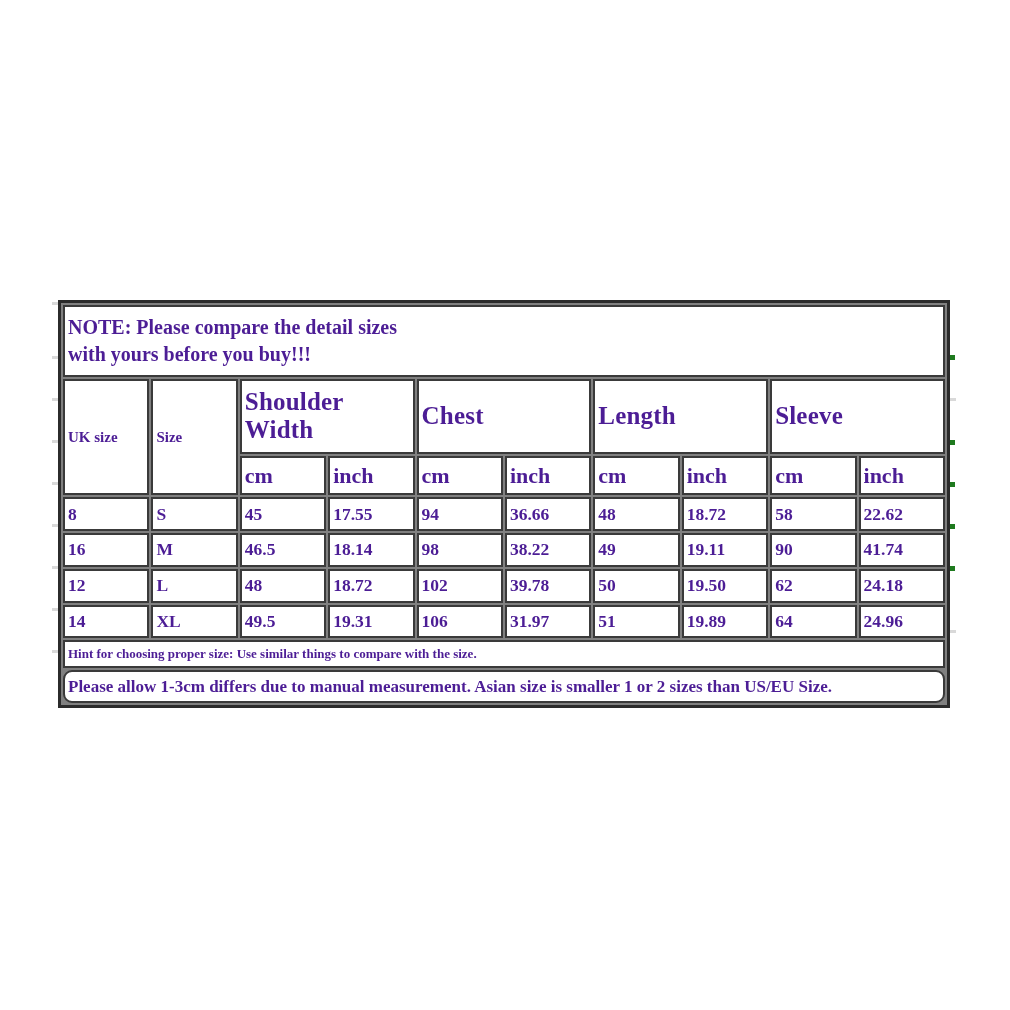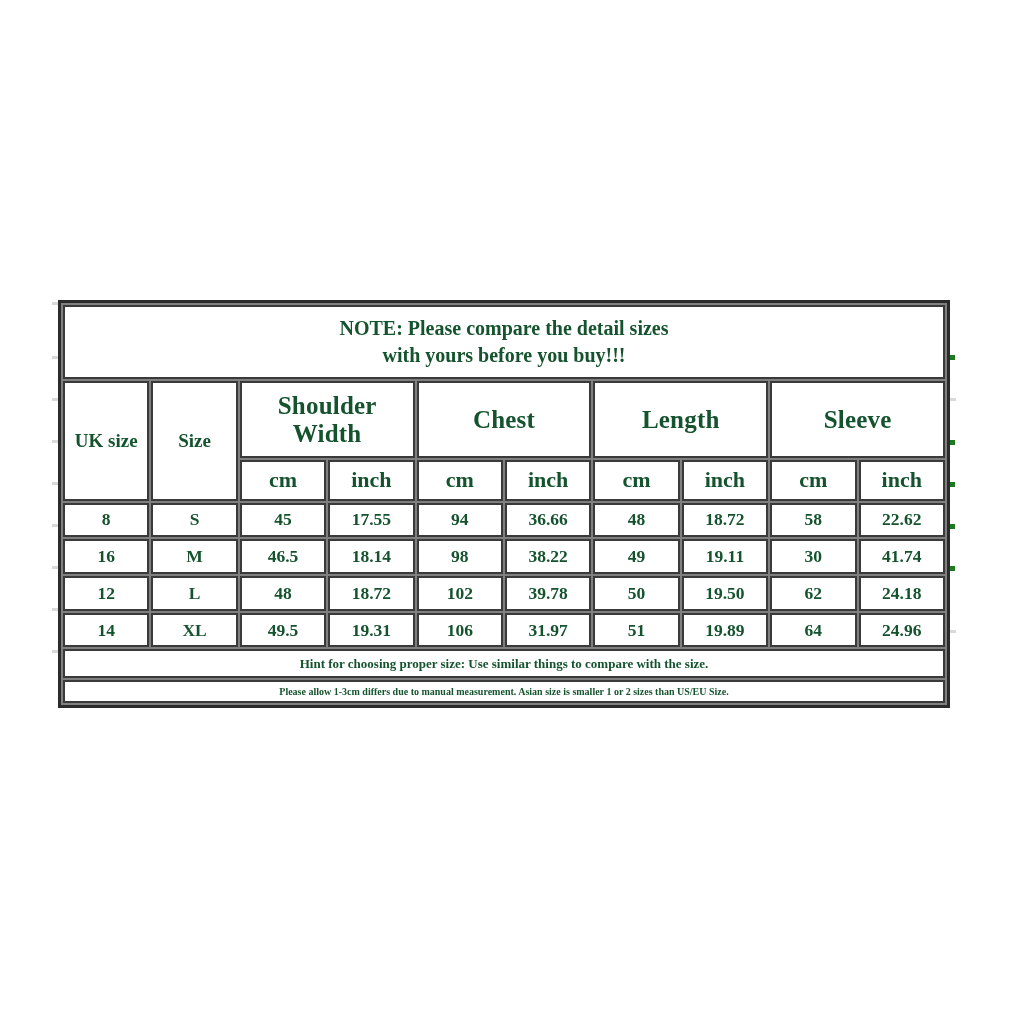--- a/index.html
+++ b/index.html
@@ -33,24 +33,24 @@
     background: #808080;
     border: 3px solid #2b2b2b;
     box-sizing: border-box;
     table-layout: fixed;
   }
 
   table.size-chart td,
   table.size-chart th {
     background: #ffffff;
     border: 2px solid #3a3a3a;
-    text-align: center;
+    text-align: left;
     vertical-align: middle;
     font-weight: bold;
-    color: #14532d;
+    color: #4c1d95;
     padding: 2px 3px;
     box-sizing: border-box;
   }
 
   .note-cell {
     font-size: 20px;
     line-height: 1.35;
     padding: 10px 6px 12px 6px;
   }
   .note-cell .note-line { display: block; }
@@ -59,35 +59,36 @@
     font-size: 25px;
     letter-spacing: 0.2px;
   }
 
   .unit-head {
     font-size: 22px;
     margin-top: 42px;
   }
 
   .stub-head {
-    font-size: 19px;
+    font-size: 15px;
   }
 
   .data-cell {
     font-size: 17.5px;
   }
 
   .hint-cell {
     font-size: 13px;
     padding: 9px 6px;
   }
 
   .allow-cell {
-    font-size: 10px;
+    font-size: 17px;
     padding: 11px 6px;
+    border-radius: 9px;
   }
 
   .tick-col-left, .tick-col-right {
     position: absolute;
     top: 0;
     width: 6px;
     height: 100%;
     pointer-events: none;
   }
   .tick-col-left { left: -6px; }
@@ -175,21 +176,21 @@
 
       <tr>
         <td class="data-cell">16</td>
         <td class="data-cell">M</td>
         <td class="data-cell">46.5</td>
         <td class="data-cell">18.14</td>
         <td class="data-cell">98</td>
         <td class="data-cell">38.22</td>
         <td class="data-cell">49</td>
         <td class="data-cell">19.11</td>
-        <td class="data-cell">30</td>
+        <td class="data-cell">90</td>
         <td class="data-cell">41.74</td>
       </tr>
 
       <tr>
         <td class="data-cell">12</td>
         <td class="data-cell">L</td>
         <td class="data-cell">48</td>
         <td class="data-cell">18.72</td>
         <td class="data-cell">102</td>
         <td class="data-cell">39.78</td>

